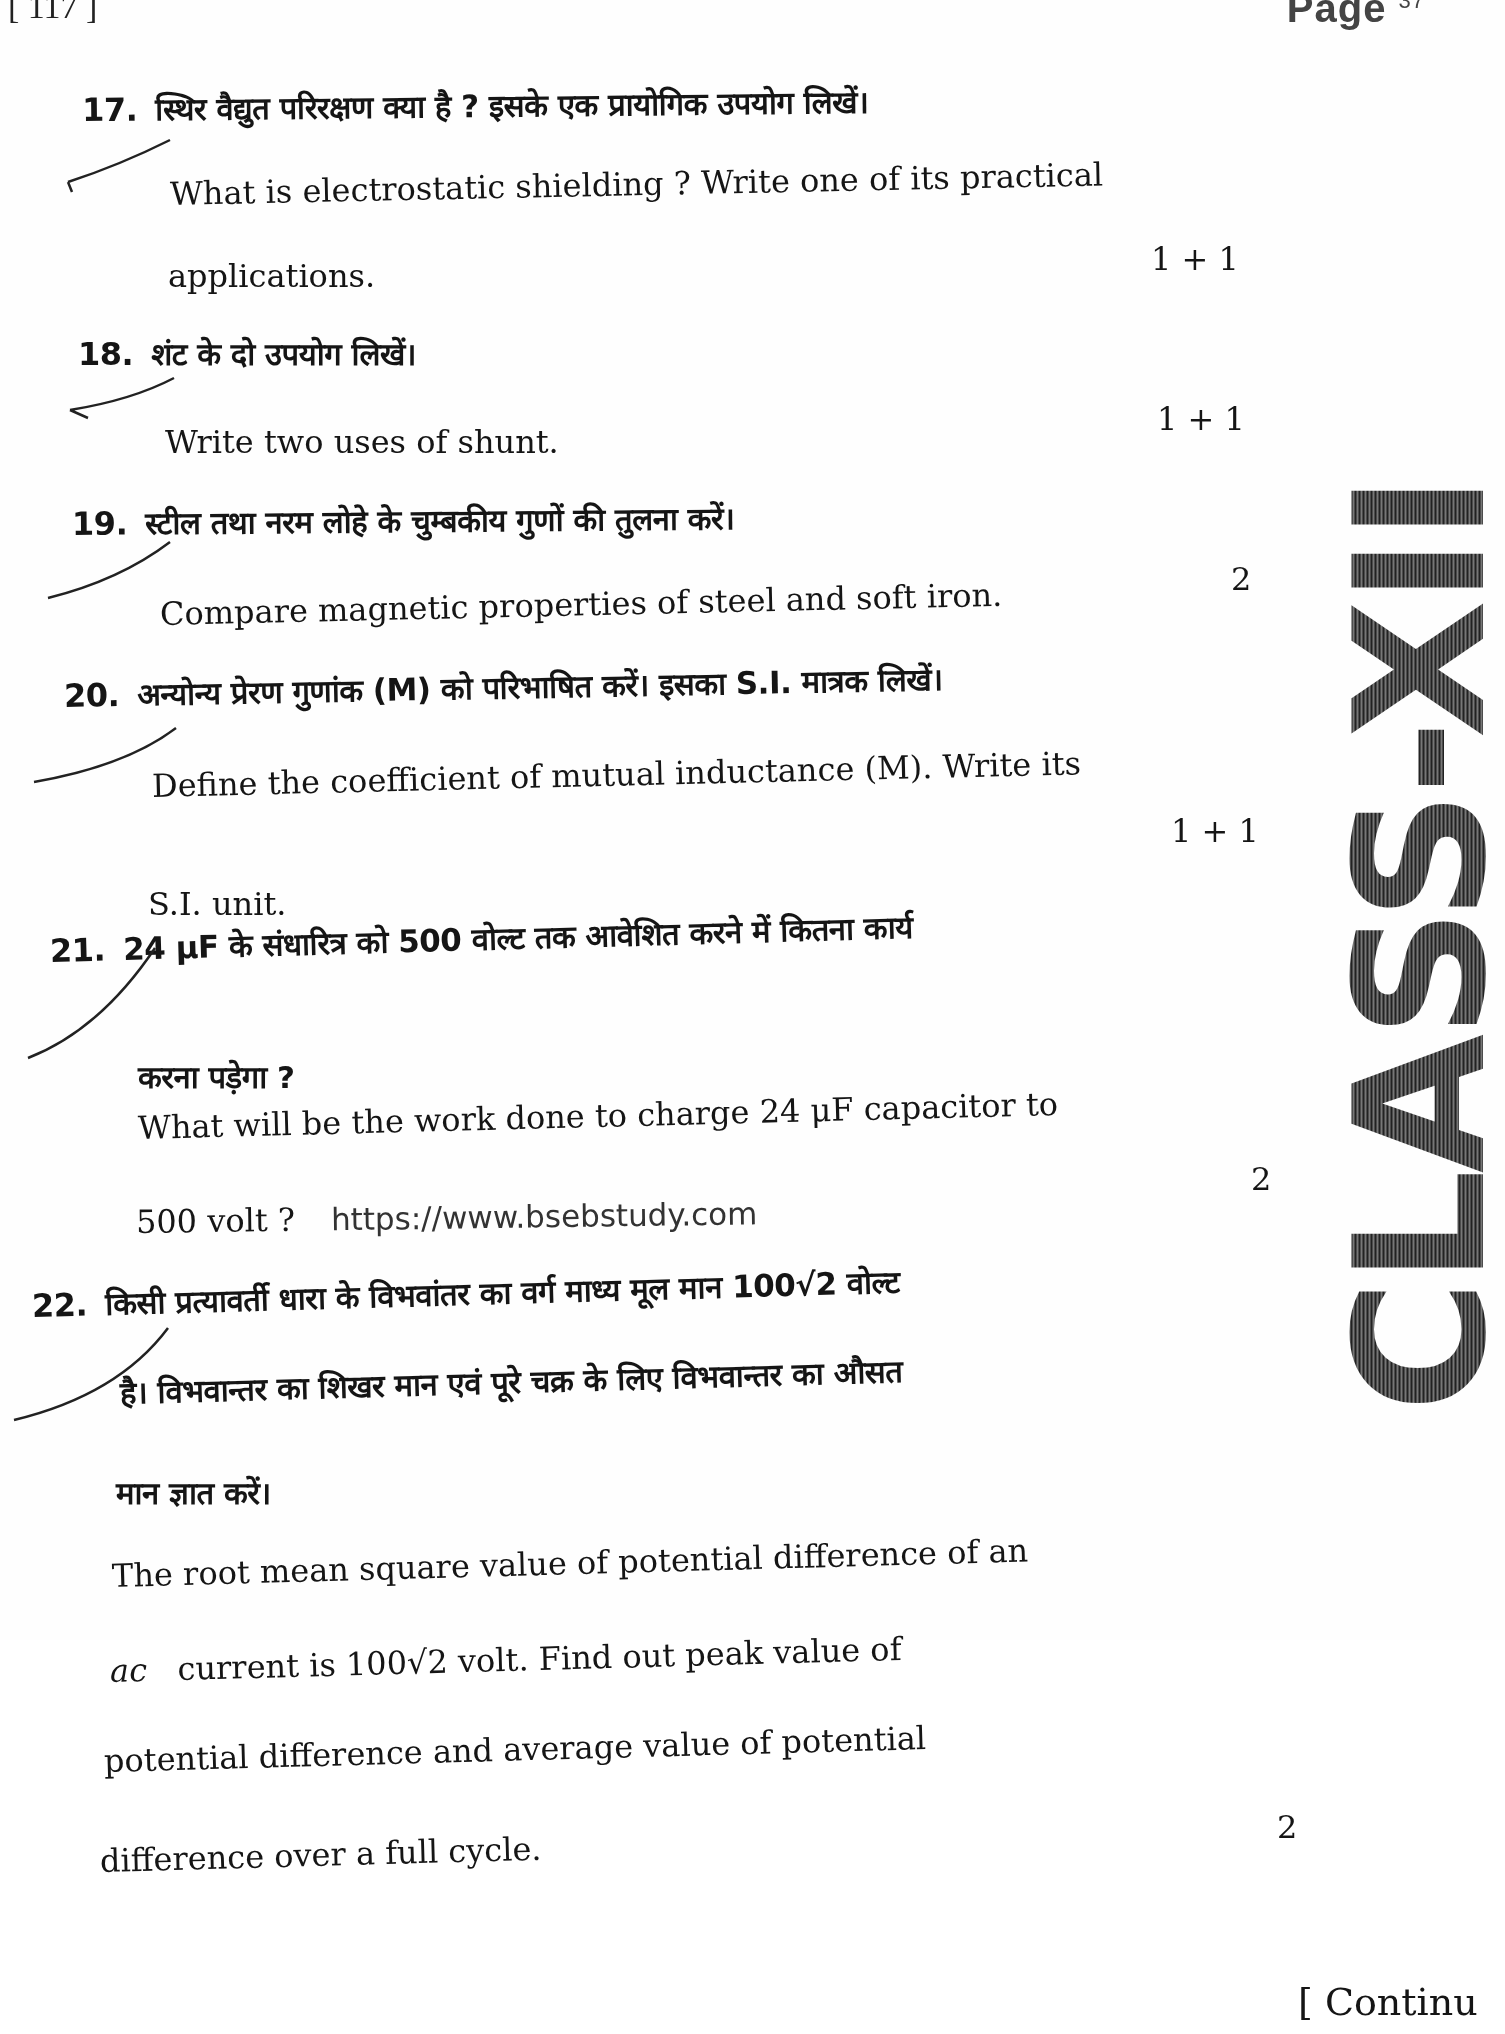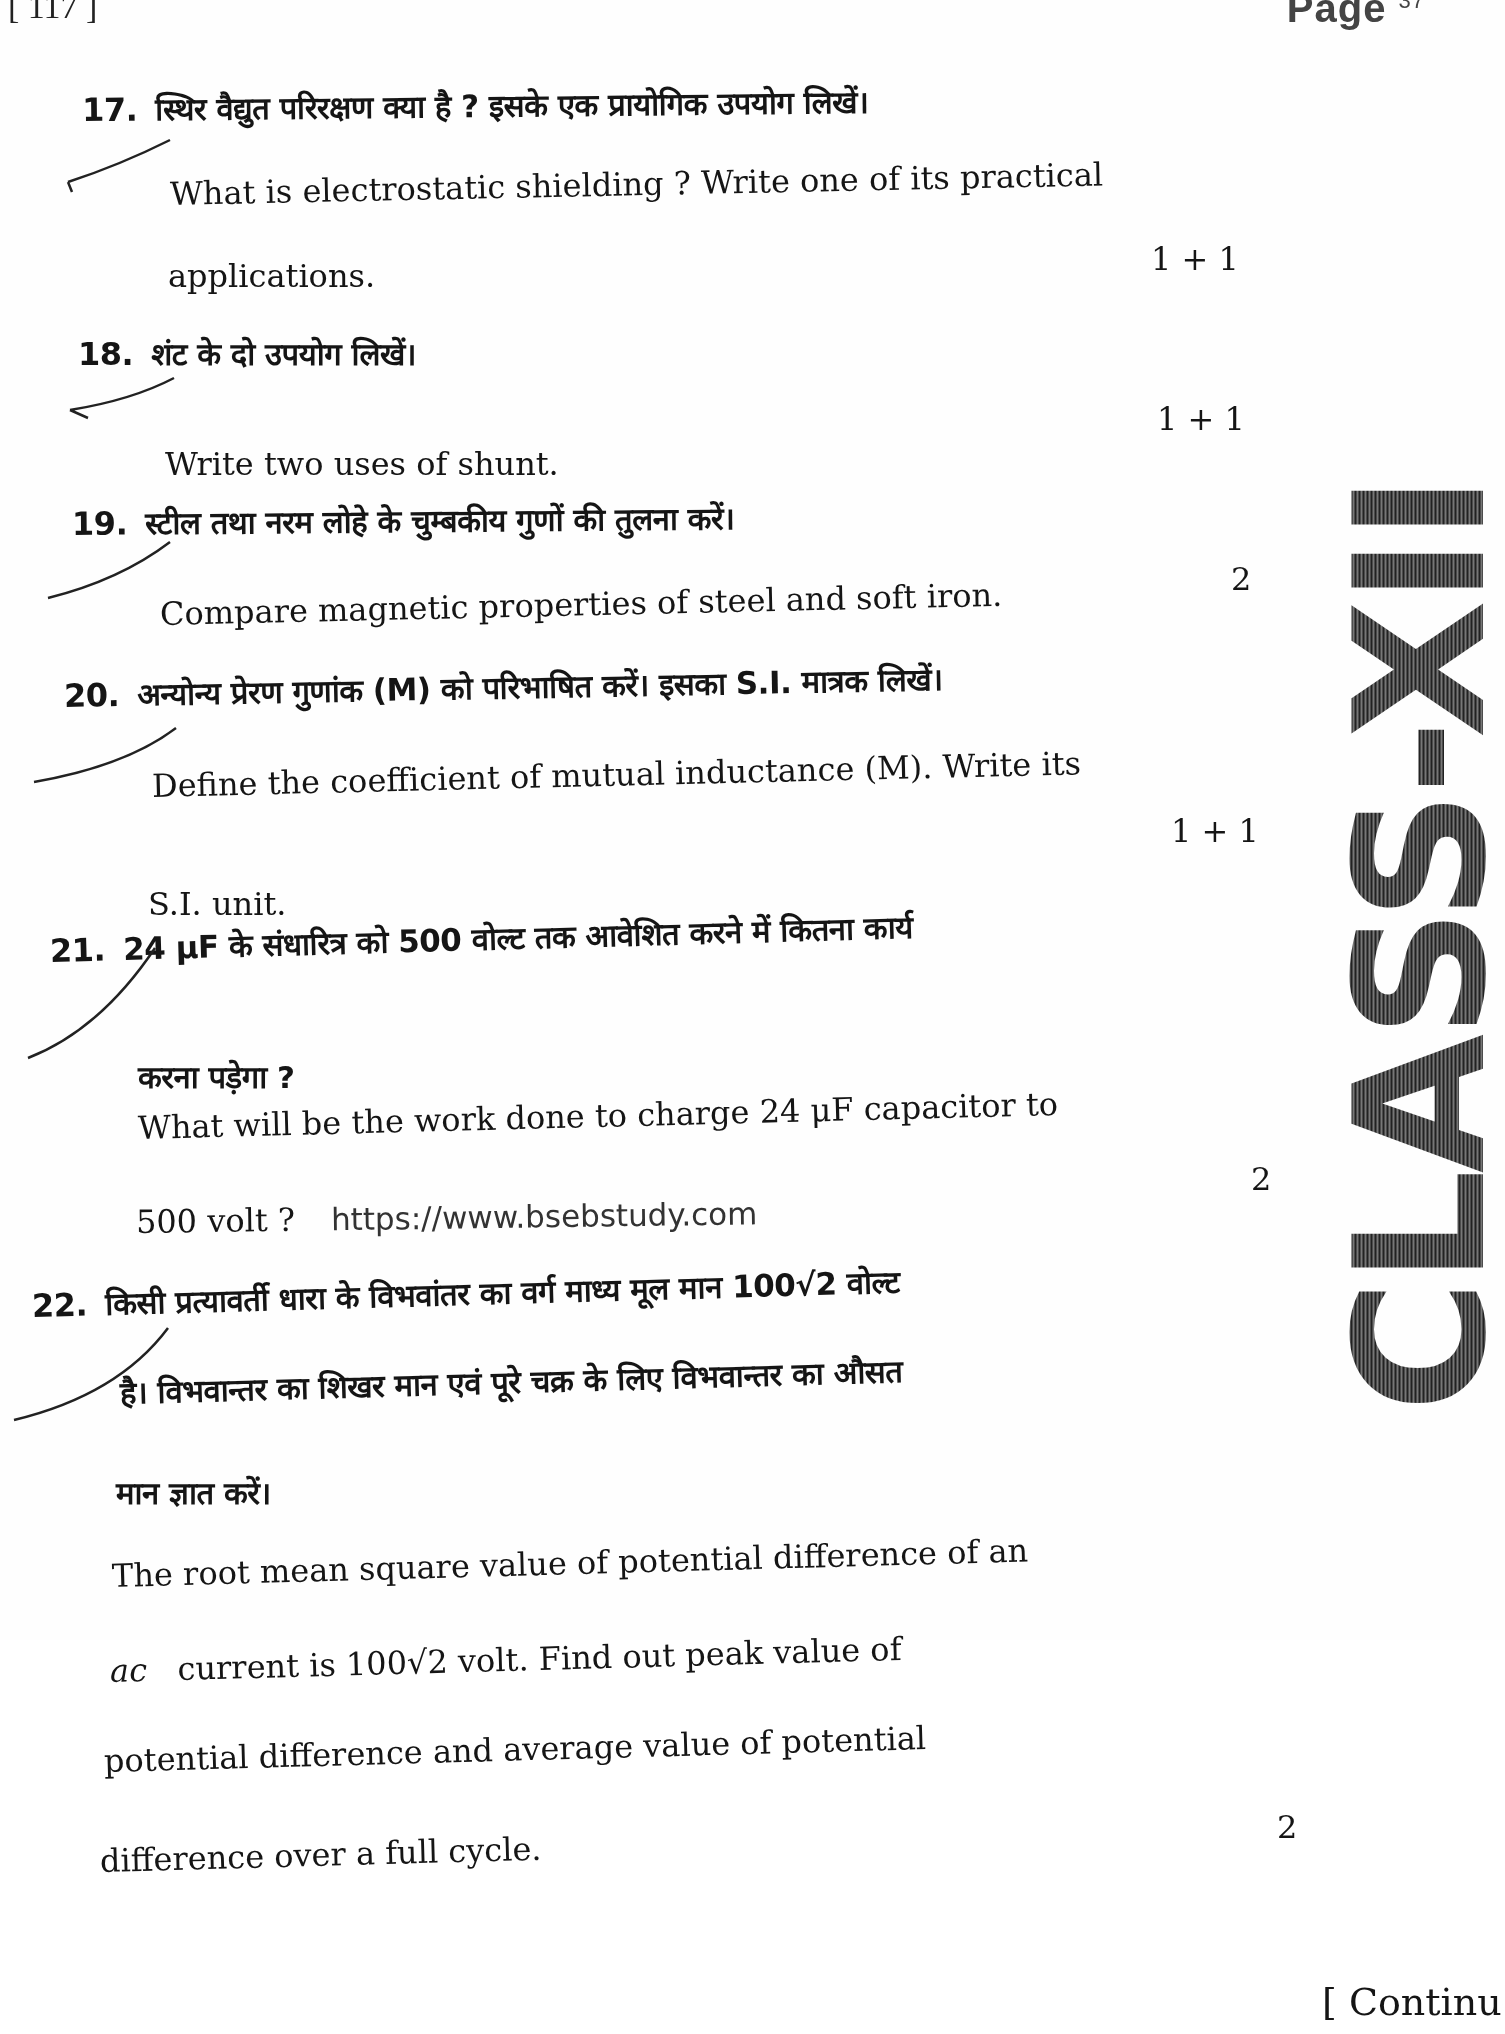--- a/index.html
+++ b/index.html
@@ -95,21 +95,20 @@
       -webkit-background-clip: text;
       background-clip: text;
       white-space: nowrap;
     }
     .footer {
       position: absolute;
       left: 1298px; top: 1980px;
       font-family: "DejaVu Serif", serif;
       font-size: 38px;
       white-space: nowrap;
-      margin-left: 24px;
     }
     .tick {
       position: absolute;
       pointer-events: none;
     }
     .it { font-style: italic; }
   </style>
 </head>
 <body>
 
@@ -124,21 +123,21 @@
   <div class="line hi" style="left:82px; top:90px; transform:rotate(-0.6deg);">
     <span class="qnum">17.</span><span>स्थिर वैद्युत परिरक्षण क्या है ? इसके एक प्रायोगिक उपयोग लिखें।</span>
   </div>
   <div class="line en" style="left:170px; top:178px; transform:rotate(-1.2deg); transform-origin:left;">What is electrostatic shielding ? Write one of its practical</div>
   <div class="line en" style="left:168px; top:260px;">applications.</div>
   <div class="marks" style="left:1128px; top:240px;">1 + 1</div>
 
   <div class="line hi" style="left:78px; top:338px;">
     <span class="qnum">18.</span><span>शंट के दो उपयोग लिखें।</span>
   </div>
-  <div class="line en" style="left:165px; top:448px;text-align:center;">Write two uses of shunt.</div>
+  <div class="line en" style="left:165px; top:426px;text-align:center;">Write two uses of shunt.</div>
   <div class="marks" style="left:1134px; top:400px;">1 + 1</div>
 
   <div class="line hi" style="left:72px; top:508px; transform:rotate(-0.5deg); transform-origin:left;">
     <span class="qnum">19.</span><span>स्टील तथा नरम लोहे के चुम्बकीय गुणों की तुलना करें।</span>
   </div>
   <div class="line en" style="left:160px; top:598px; transform:rotate(-1.3deg); transform-origin:left;">Compare magnetic properties of steel and soft iron.</div>
   <div class="marks" style="left:1208px; top:560px;">2</div>
 
   <div class="line hi" style="left:64px; top:680px; transform:rotate(-1.1deg); transform-origin:left;">
     <span class="qnum">20.</span><span>अन्योन्य प्रेरण गुणांक (M) को परिभाषित करें। इसका S.I. मात्रक लिखें।</span>

